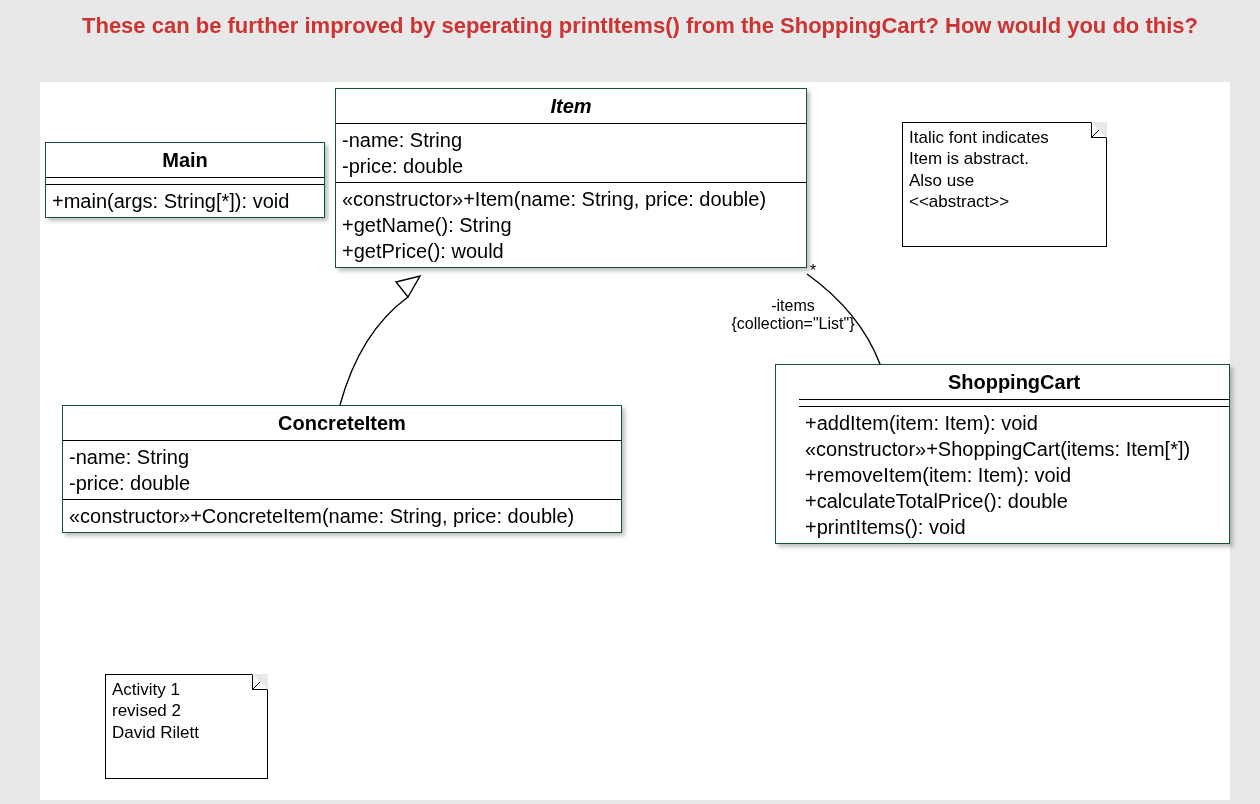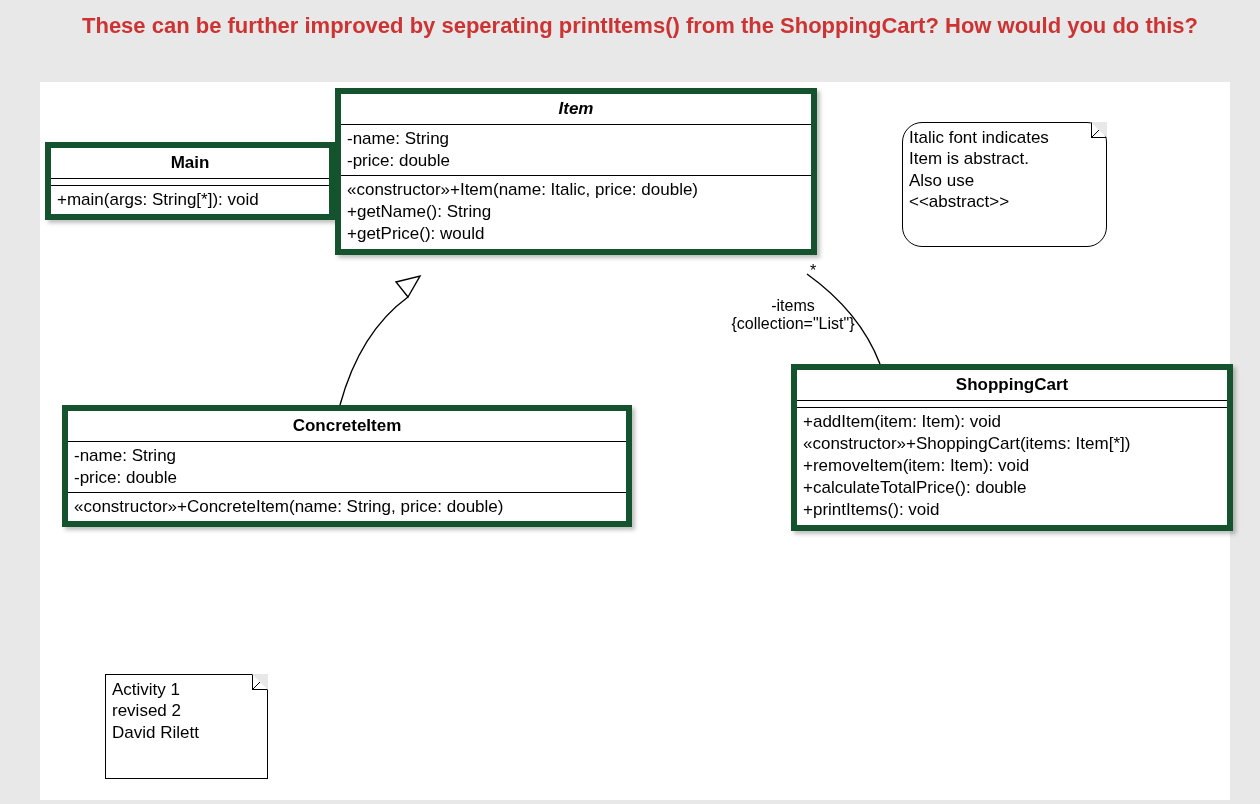--- a/index.html
+++ b/index.html
@@ -27,23 +27,23 @@
     position: absolute;
     left: 40px;
     top: 82px;
     width: 1190px;
     height: 718px;
     background: #ffffff;
   }
   .uml-class {
     position: absolute;
     background: #ffffff;
-    border: 6px solid #14532d;
+    border: 1px solid #14532d;
     box-shadow: 3px 3px 4px rgba(0,0,0,0.25);
-    font-size: 17px;
+    font-size: 20px;
     line-height: 1.3;
   }
   .uml-class .title {
     text-align: center;
     font-weight: bold;
     padding: 4px 8px;
     border-bottom: 1px solid #000;
     white-space: nowrap;
   }
   .uml-class .title.italic {
@@ -123,50 +123,50 @@
     </div>
   </div>
 
   <div class="uml-class" style="left:295px; top:6px; width:470px;">
     <div class="title italic">Item</div>
     <div class="section">
       <div>-name: String</div>
       <div>-price: double</div>
     </div>
     <div class="section">
-      <div>«constructor»+Item(name: Italic, price: double)</div>
+      <div>«constructor»+Item(name: String, price: double)</div>
       <div>+getName(): String</div>
       <div>+getPrice(): would</div>
     </div>
   </div>
 
   <div class="uml-class" style="left:22px; top:323px; width:558px;">
     <div class="title">ConcreteItem</div>
     <div class="section">
       <div>-name: String</div>
       <div>-price: double</div>
     </div>
     <div class="section">
       <div>«constructor»+ConcreteItem(name: String, price: double)</div>
     </div>
   </div>
 
-  <div class="uml-class" style="left:751px; top:282px; width:430px;">
+  <div class="uml-class" style="left:735px; top:282px; width:430px;padding-left:23px;">
     <div class="title">ShoppingCart</div>
     <div class="section empty"></div>
     <div class="section">
       <div>+addItem(item: Item): void</div>
       <div>«constructor»+ShoppingCart(items: Item[*])</div>
       <div>+removeItem(item: Item): void</div>
       <div>+calculateTotalPrice(): double</div>
       <div>+printItems(): void</div>
     </div>
   </div>
 
-  <div class="note" style="left:862px; top:40px; width:205px; height:125px;border-radius:20px;">
+  <div class="note" style="left:862px; top:40px; width:205px; height:125px;">
     <div class="corner"></div>
     <div>Italic font indicates</div>
     <div>Item is abstract.</div>
     <div>Also use</div>
     <div>&lt;&lt;abstract&gt;&gt;</div>
   </div>
 
   <div class="note" style="left:65px; top:592px; width:163px; height:105px;">
     <div class="corner"></div>
     <div>Activity 1</div>

